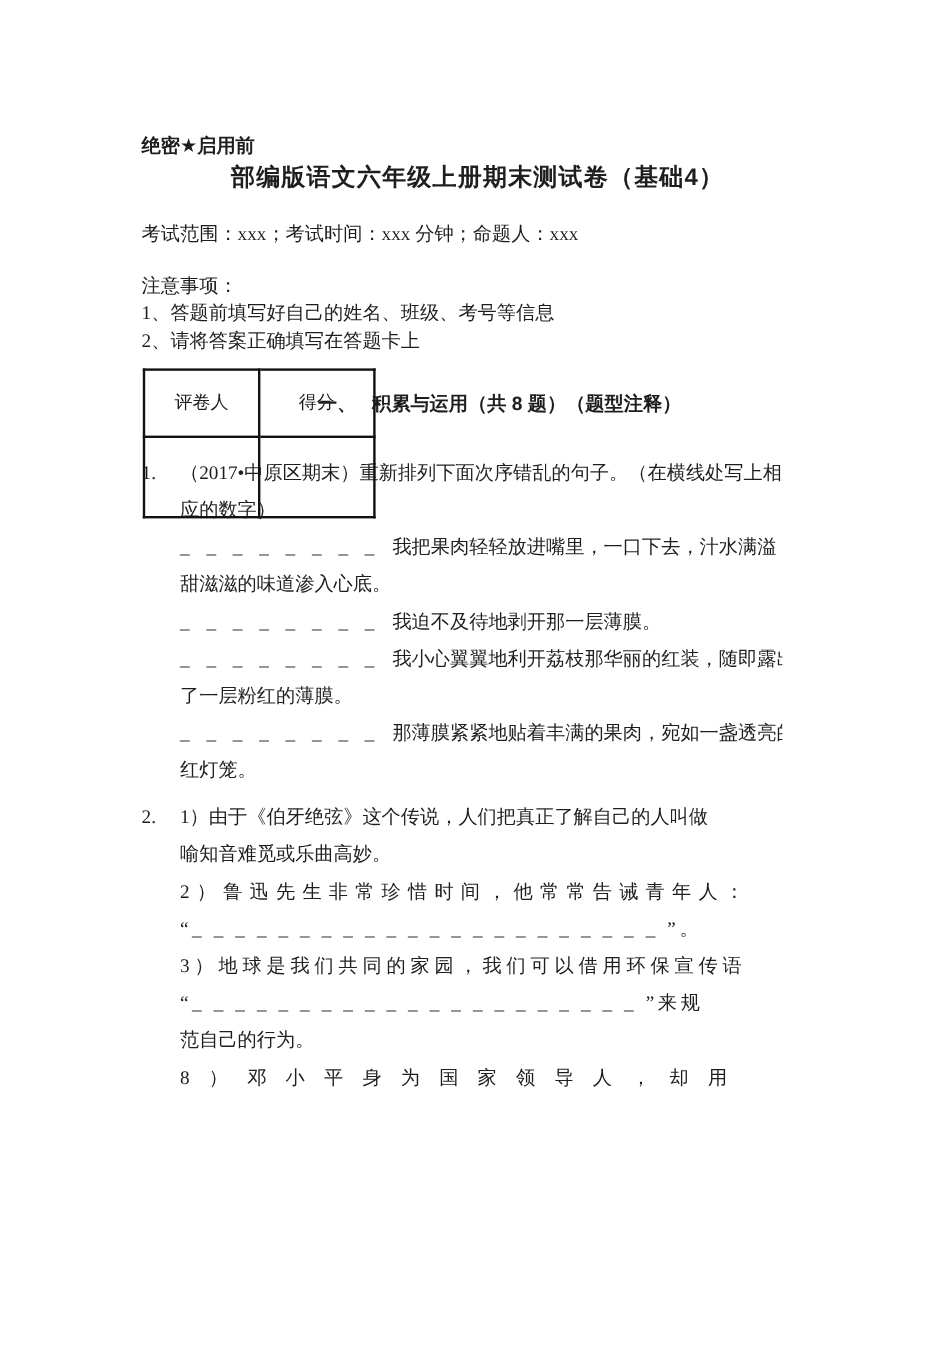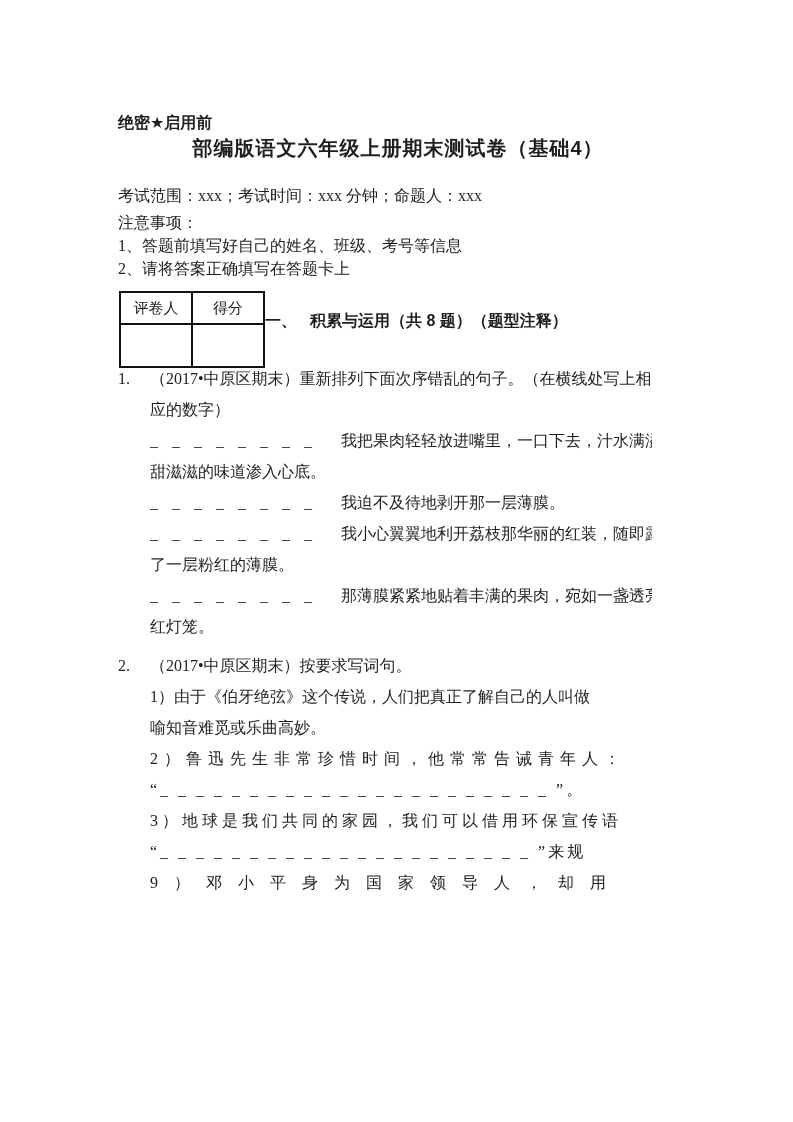--- a/index.html
+++ b/index.html
@@ -4,36 +4,36 @@
 <style>
   html,body{margin:0;padding:0;background:#ffffff;}
   .page{
     position:relative;width:652px;height:1122px;background:#ffffff;
     font-family:"Liberation Serif","DejaVu Serif",serif;color:#1e1e1e;overflow:hidden;
   }
   .content{position:absolute;left:118px;top:112px;width:560px;}
   .secrecy{font-family:"Liberation Sans","DejaVu Sans",sans-serif;font-size:16px;font-weight:700;line-height:21px;}
   .title{font-family:"Liberation Sans","DejaVu Sans",sans-serif;font-size:20px;font-weight:700;text-align:center;line-height:30px;letter-spacing:1px;}
   .subtitle{font-size:16px;text-align:left;line-height:26px;margin-top:20px;}
-  .notes-heading{font-size:16px;line-height:23px;margin-top:2px;}
+  .notes-heading{font-size:16px;line-height:23px;margin-top:18px;}
   .note{font-size:16px;line-height:23px;}
   .table-band{position:relative;height:60px;margin-top:11px;}
   table.score{border-collapse:collapse;position:absolute;left:1px;top:0;}
-  table.score td{border:2px solid #121212;text-align:center;padding:4px;font-size:15px;line-height:20px;}
+  table.score td{border:2px solid #121212;text-align:center;padding:16px;font-size:15px;line-height:20px;}
   table.score .hdr-cell{width:62px;height:22px;}
   table.score .val-cell{height:33px;}
   .section-heading{position:absolute;left:147px;top:20px;font-family:"Liberation Sans","DejaVu Sans",sans-serif;font-size:16px;font-weight:700;white-space:nowrap;}
   .sec-num{margin-right:13px;}
   .question{display:flex;font-size:16px;line-height:31px;}
   .q1{margin-top:12px;}
   .q2{margin-top:8px;}
   .q-num{flex:none;width:32px;}
   .q-body{flex:1;min-width:0;}
   .q-body p{margin:0;}
-  .blk{letter-spacing:5px;margin-right:24px;white-space:nowrap;}
+  .blk{letter-spacing:5px;margin-right:10px;white-space:nowrap;}
   .sub-line{white-space:nowrap;}
   .ls2{letter-spacing:2px;}
   .ls3{letter-spacing:3px;}
   .ls4{letter-spacing:4px;}
   .ls6{letter-spacing:6px;}
   .ls16{letter-spacing:16px;}
 </style>
 </head>
 <body>
 
@@ -75,25 +75,25 @@
         <p><span class="blk">_ _ _ _ _ _ _ _</span><span>我把果肉轻轻放进嘴里，一口下去，汁水满溢，甜滋滋的味道渗入心底。</span></p>
         <p><span class="blk">_ _ _ _ _ _ _ _</span><span>我迫不及待地剥开那一层薄膜。</span></p>
         <p><span class="blk">_ _ _ _ _ _ _ _</span><span>我小心翼翼地利开荔枝那华丽的红装，随即露出了一层粉红的薄膜。</span></p>
         <p><span class="blk">_ _ _ _ _ _ _ _</span><span>那薄膜紧紧地贴着丰满的果肉，宛如一盏透亮的红灯笼。</span></p>
       </div>
     </div>
 
     <div class="question q2">
       <div class="q-num">2.</div>
       <div class="q-body">
-        <p>（2017•中原区期末）按要求写词句。</p>
         <div class="sub-line">1）由于《伯牙绝弦》这个传说，人们把真正了解自己的人叫做</div>
         <div class="sub-line">喻知音难觅或乐曲高妙。</div>
         <div class="sub-line ls6">2）鲁迅先生非常珍惜时间，他常常告诫青年人：</div>
         <div class="sub-line ls3">“_ _ _ _ _ _ _ _ _ _ _ _ _ _ _ _ _ _ _ _ _ _ ”。</div>
         <div class="sub-line ls4">3）地球是我们共同的家园，我们可以借用环保宣传语</div>
         <div class="sub-line ls3">“_ _ _ _ _ _ _ _ _ _ _ _ _ _ _ _ _ _ _ _ _ ”来规</div>
-        <div class="sub-line ls16">9）邓小平身为国家领导人，却用</div>
+        <div class="sub-line">范自己的行为。</div>
+        <div class="sub-line ls16">8）邓小平身为国家领导人，却用</div>
       </div>
     </div>
 
   </div>
 </div>
 
 </body></html>

